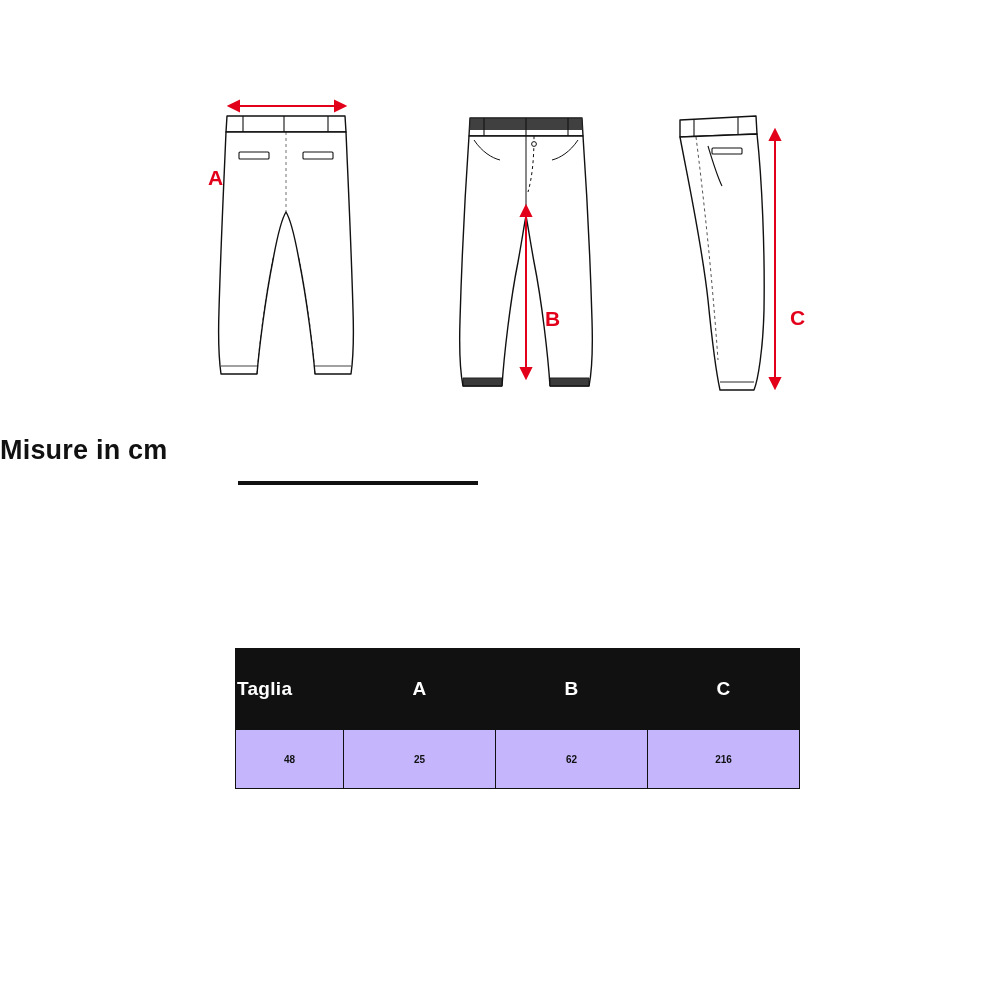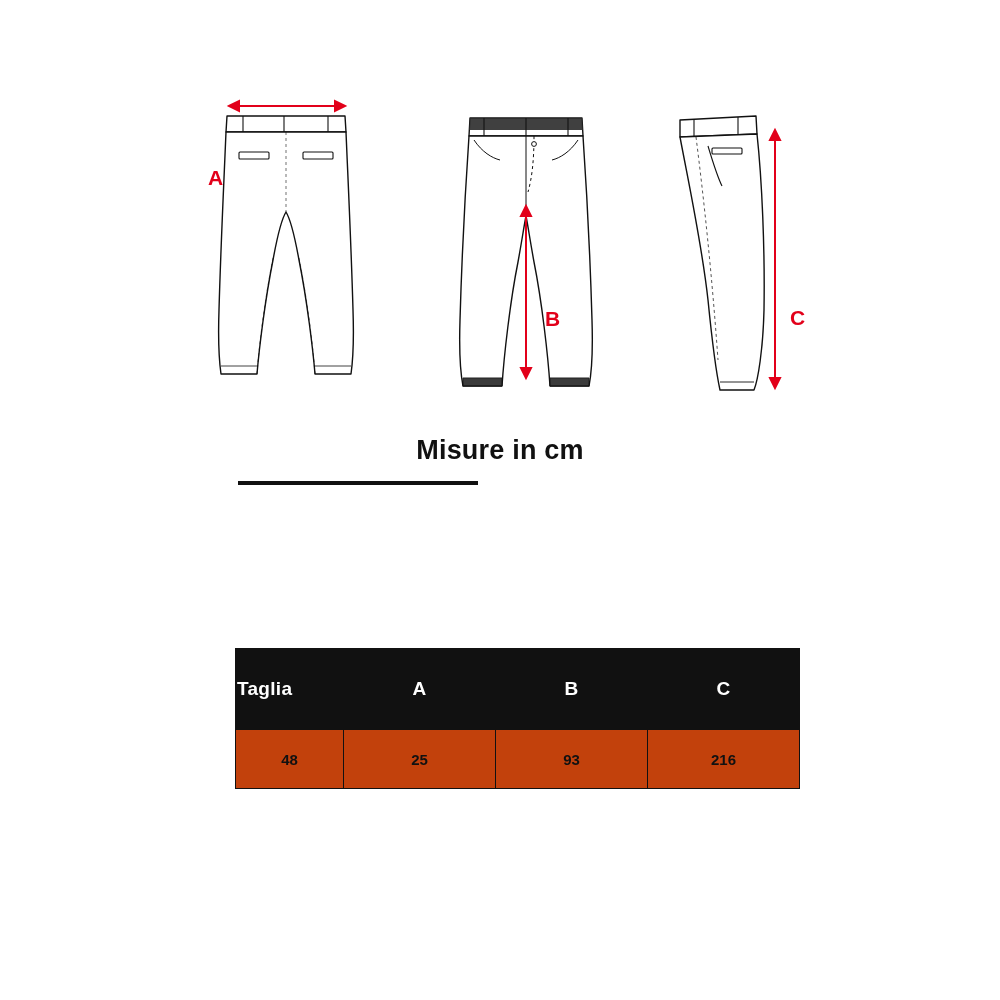--- a/index.html
+++ b/index.html
@@ -49,21 +49,20 @@
   .label-a { left: 208px; top: 106px; }
   .label-b { left: 545px; top: 247px; }
   .label-c { left: 790px; top: 246px; }
 
   
   .caption {
     position: absolute;
     left: 0;
     top: 435px;
     width: 1000px;
-    text-align: center;
     font-family: "Liberation Sans", sans-serif;
     font-weight: bold;
     font-size: 27px;
     letter-spacing: .2px;
     color: #111111;
   }
   .caption-rule {
     position: absolute;
     left: 238px;
     top: 481px;
@@ -93,23 +92,23 @@
     border-color: #111111;
     font-size: 19px;
     font-weight: bold;
     height: 78px;
     letter-spacing: .3px;
   }
   .size-table thead th.col-taglia {
     text-align: left;
   }
   .size-table tbody td {
-    background: #c2410c;
+    background: #c4b5fd;
     color: #111111;
-    font-size: 15px;
+    font-size: 10px;
     font-weight: bold;
     height: 56px;
   }
   .col-taglia  { width: 105px; }
   .col-a       { width: 149px; }
   .col-b       { width: 149px; }
   .col-c       { width: 149px; }
 
   svg { display: block; }
 </style>
@@ -272,19 +271,19 @@
         <th class="col-taglia">Taglia</th>
         <th class="col-a">A</th>
         <th class="col-b">B</th>
         <th class="col-c">C</th>
       </tr>
     </thead>
     <tbody>
       <tr>
         <td>48</td>
         <td>25</td>
-        <td>93</td>
+        <td>62</td>
         <td>216</td>
       </tr>
     </tbody>
   </table>
 
 </div>
 
 </body></html>

